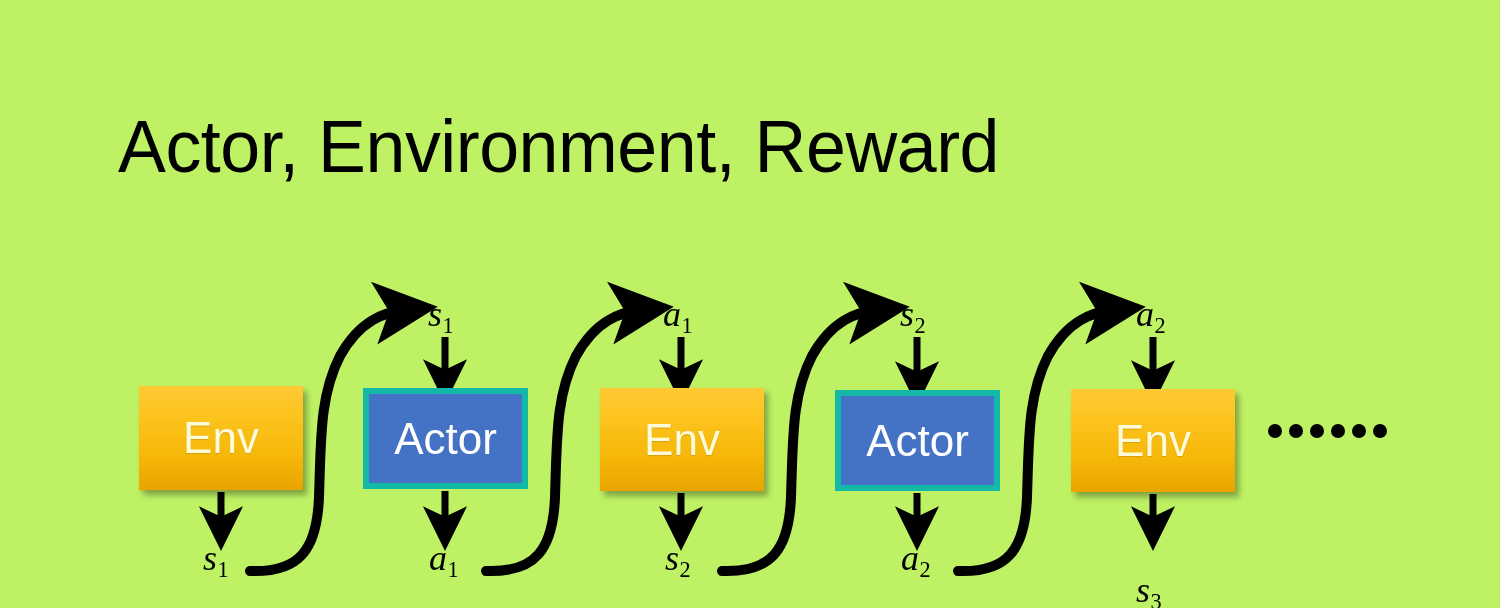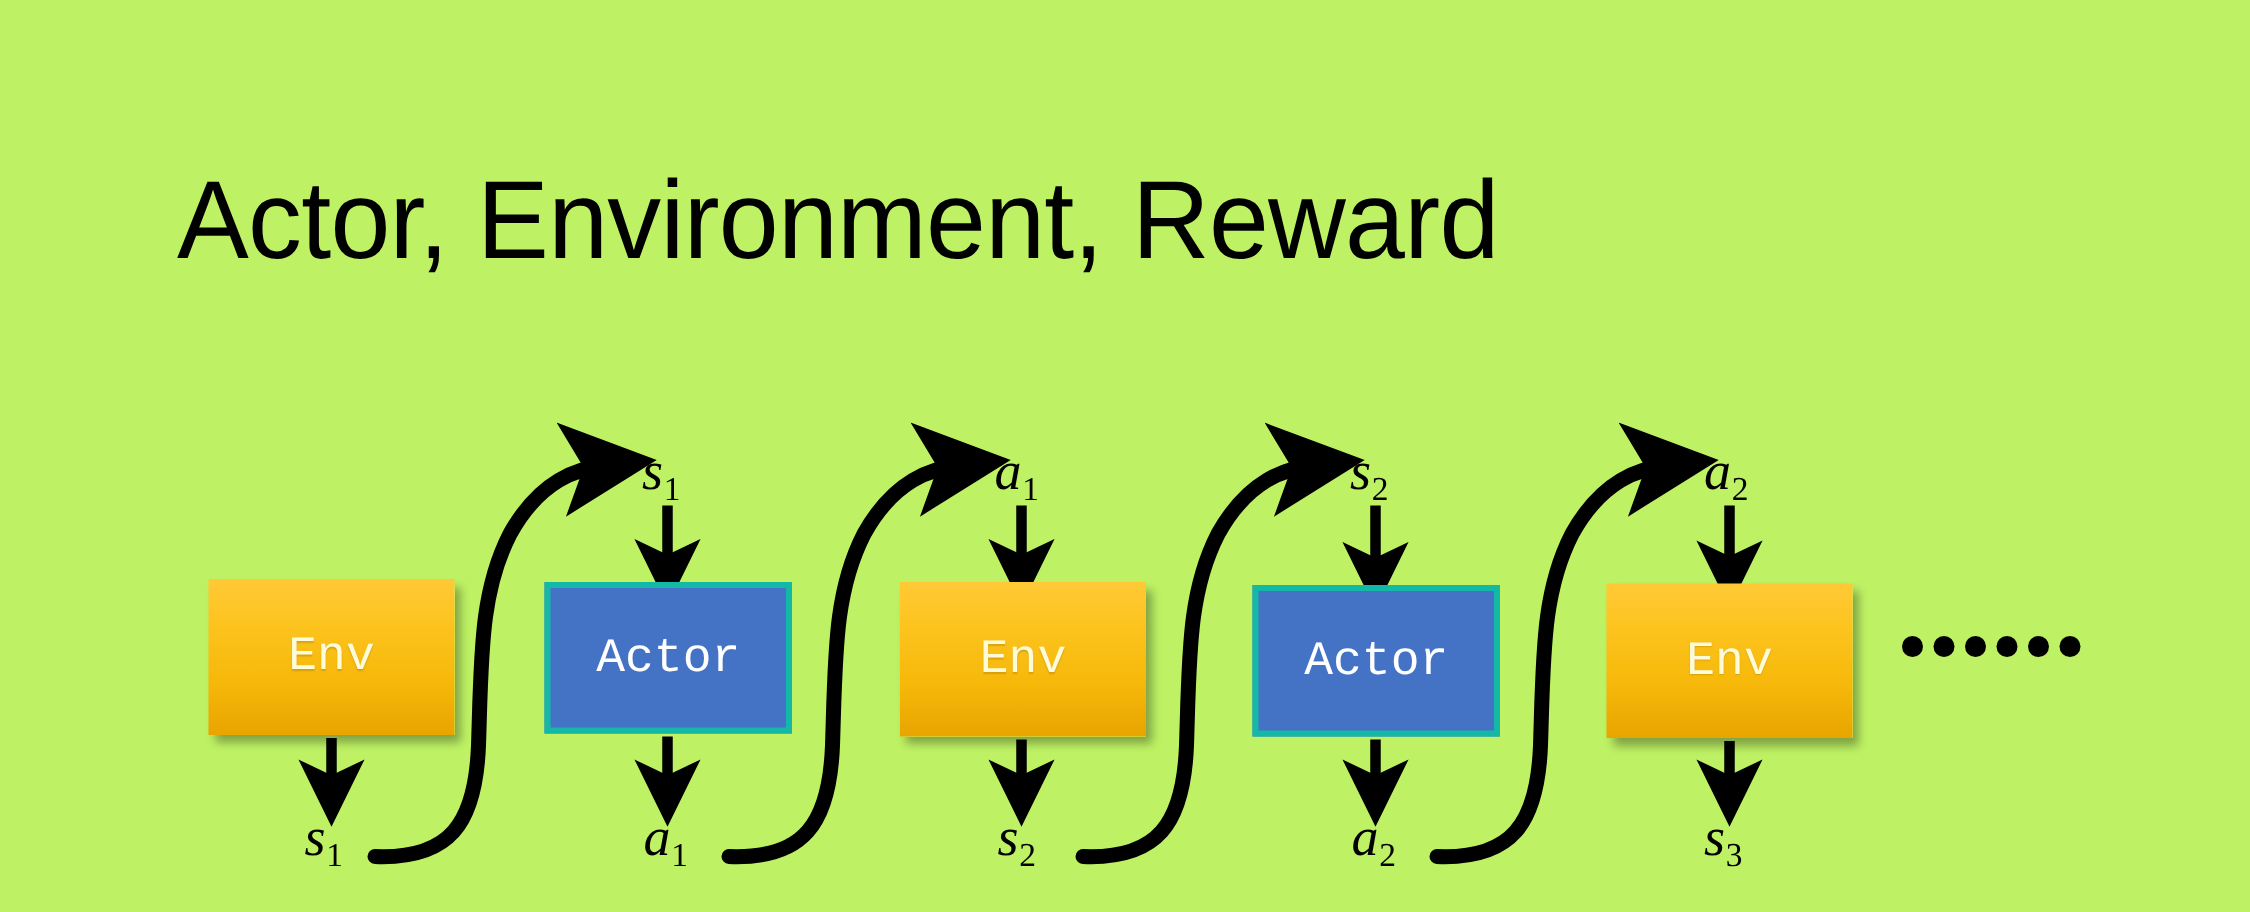--- a/index.html
+++ b/index.html
@@ -53,38 +53,38 @@
 
   
   .node {
     position: absolute;
     display: flex;
     align-items: center;
     justify-content: center;
     box-sizing: border-box;
   }
   .node-label {
-    font-family: Liberation Mono, monospace;
-    font-size: 32px;
+    font-family: Liberation Sans, sans-serif;
+    font-size: 44px;
     font-weight: 400;
     line-height: 1;
     user-select: none;
   }
   .node.env {
     background: linear-gradient(180deg, #FFC936 0%, #FDC41F 28%, #F6B809 66%, #E9A400 100%);
     box-shadow: 4px 5px 6px rgba(0,0,0,0.33);
     border: 0;
   }
   .node.env .node-label {
     color: #FDFBD8;
     text-shadow: 0 1px 1px rgba(120,80,0,0.25);
   }
   .node.actor {
     background: #4472C4;
-    border: 4px solid #14b8a6;
+    border: 6px solid #14b8a6;
   }
   .node.actor .node-label {
     color: #FFFFFF;
   }
 
   
   .sig {
     position: absolute;
     font-family: "Liberation Serif", "DejaVu Serif", serif;
     font-style: italic;
@@ -202,21 +202,21 @@
     </div>
     <div class="sig" style="left:429px; top:540px;">
       <span>a</span><sub>1</sub>
     </div>
     <div class="sig" style="left:665px; top:540px;">
       <span>s</span><sub>2</sub>
     </div>
     <div class="sig" style="left:901px; top:540px;">
       <span>a</span><sub>2</sub>
     </div>
-    <div class="sig" style="left:1136px; top:540px;">
+    <div class="sig" style="left:1136px; top:572px;">
       <span>s</span><sub>3</sub>
     </div>
 
     <div id="ellipsis">
       <span class="dot-group">
         <span class="dot"></span>
         <span class="dot"></span>
         <span class="dot"></span>
       </span>
       <span class="dot-group">

